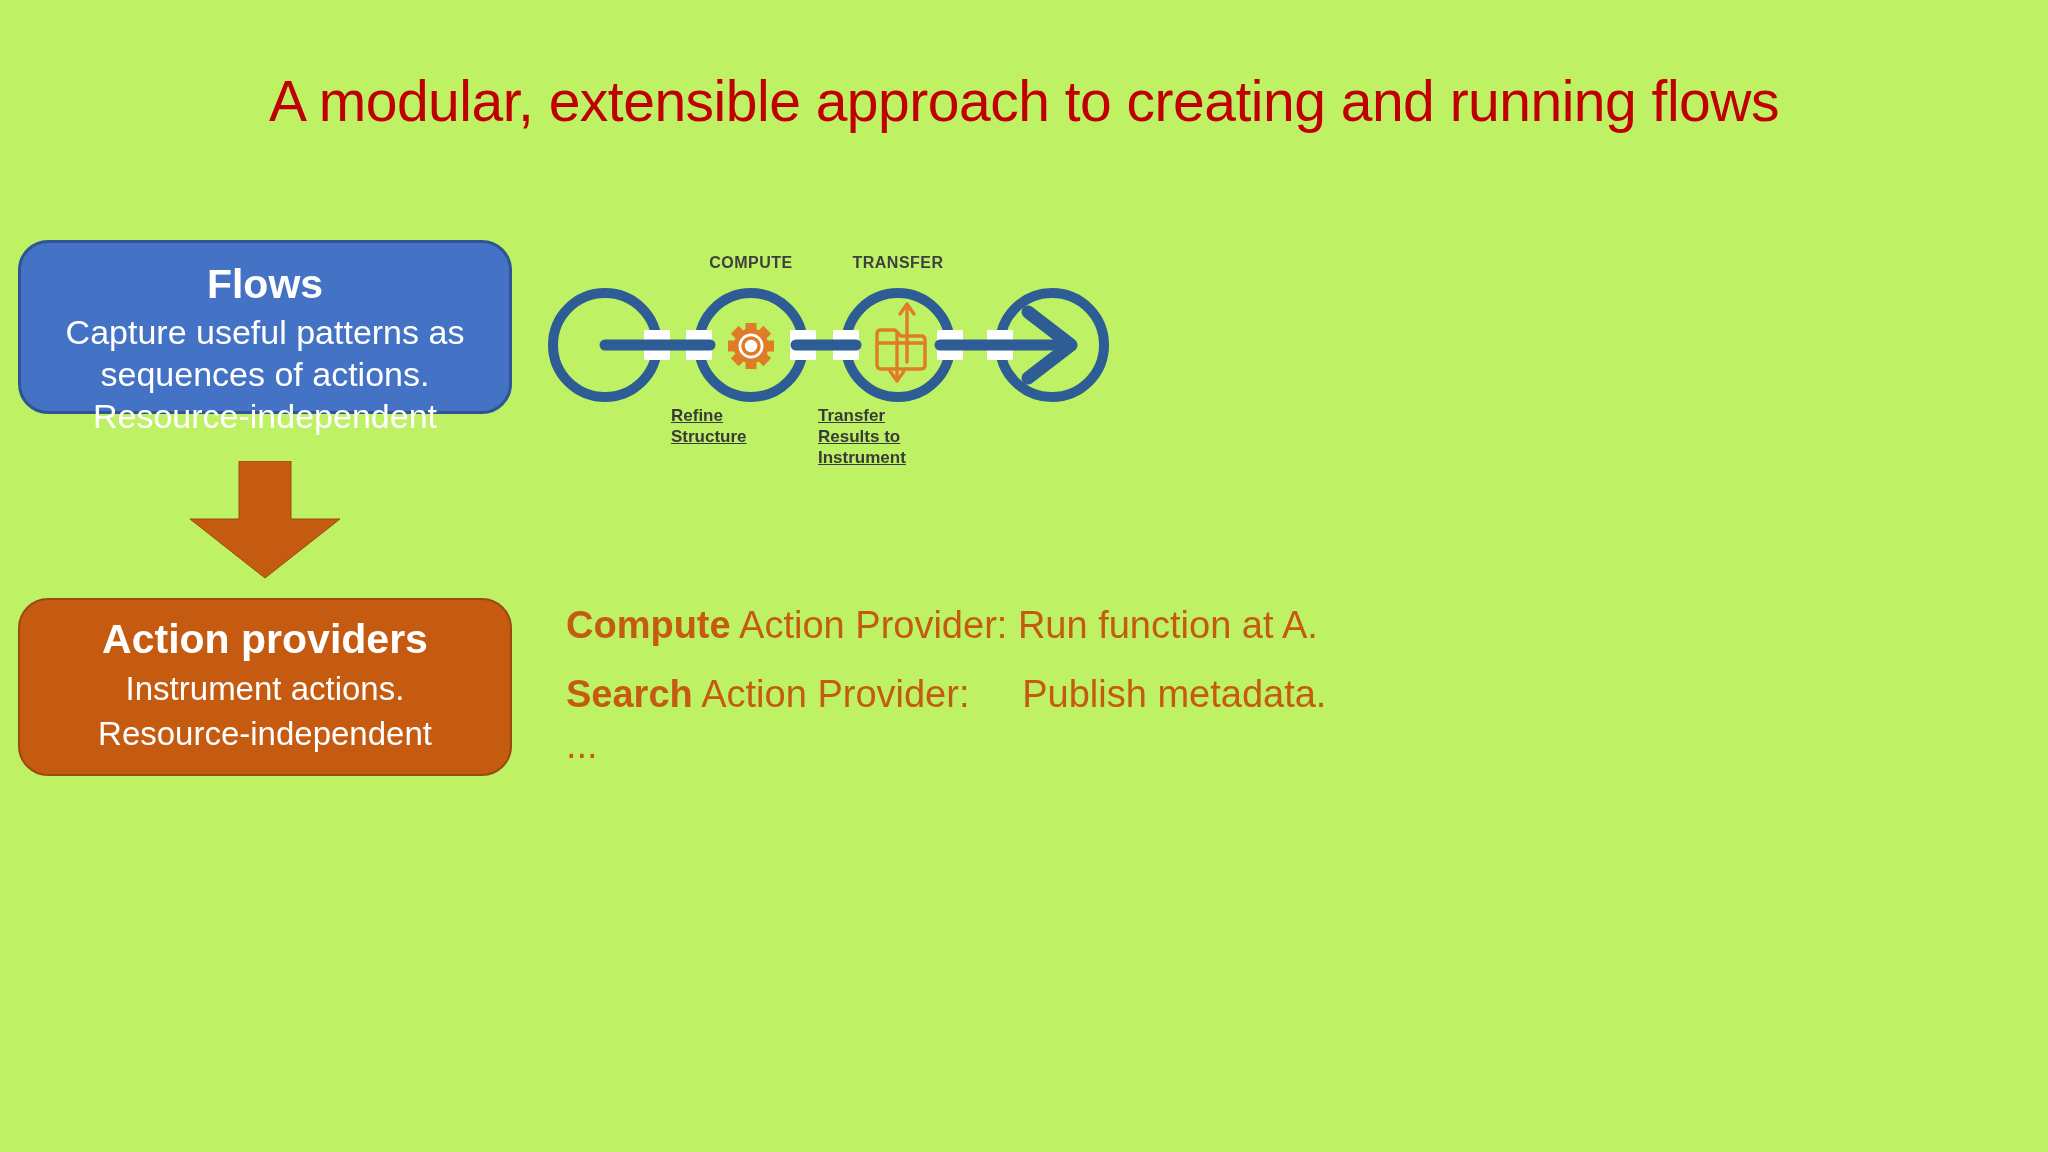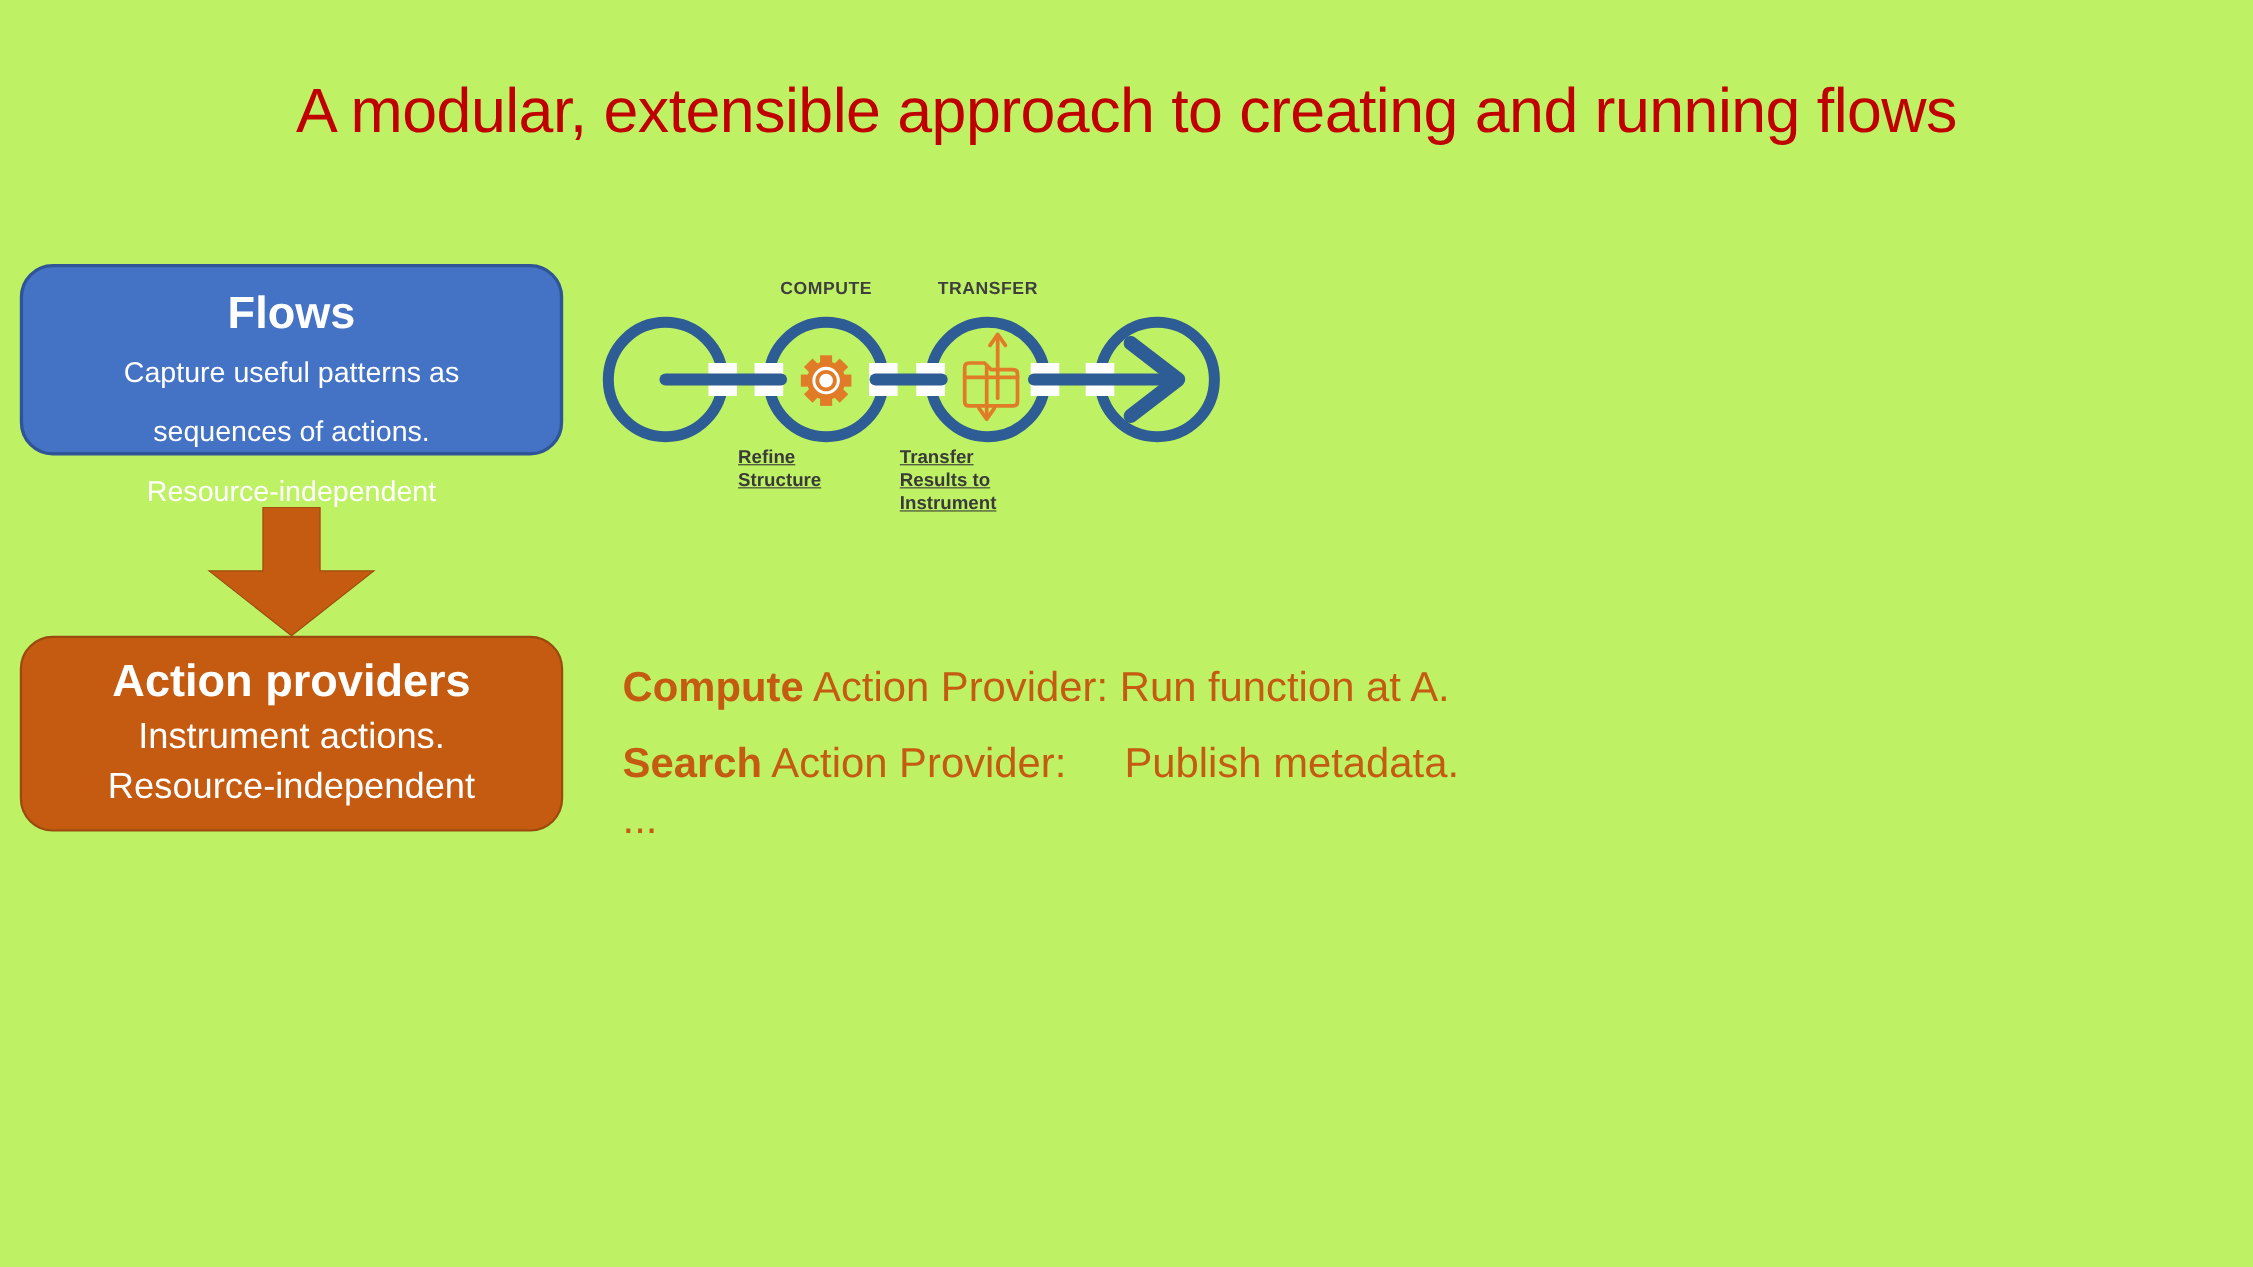--- a/index.html
+++ b/index.html
@@ -38,34 +38,34 @@
     text-align: center;
   }
   .box-flows {
     top: 240px;
     height: 174px;
     background: #4472c4;
     border: 3px solid #2f5597;
     padding-top: 14px;
   }
   .box-actions {
-    top: 578px;
+    top: 598px;
     height: 178px;
     background: #c55a11;
     border: 2px solid #9a4a0d;
     padding-top: 12px;
   }
   .box-title {
     font-size: 41px;
     font-weight: 700;
     line-height: 54px;
   }
   .box-body {
-    font-size: 26px;
-    line-height: 54px;
+    font-size: 34px;
+    line-height: 42px;
     white-space: pre-line;
   }
   .box-actions .box-body { font-size: 33px; line-height: 45px; }
   
   .down-arrow {
     position: absolute;
     left: 188px;
     top: 461px;
     width: 154px;
     height: 118px;

